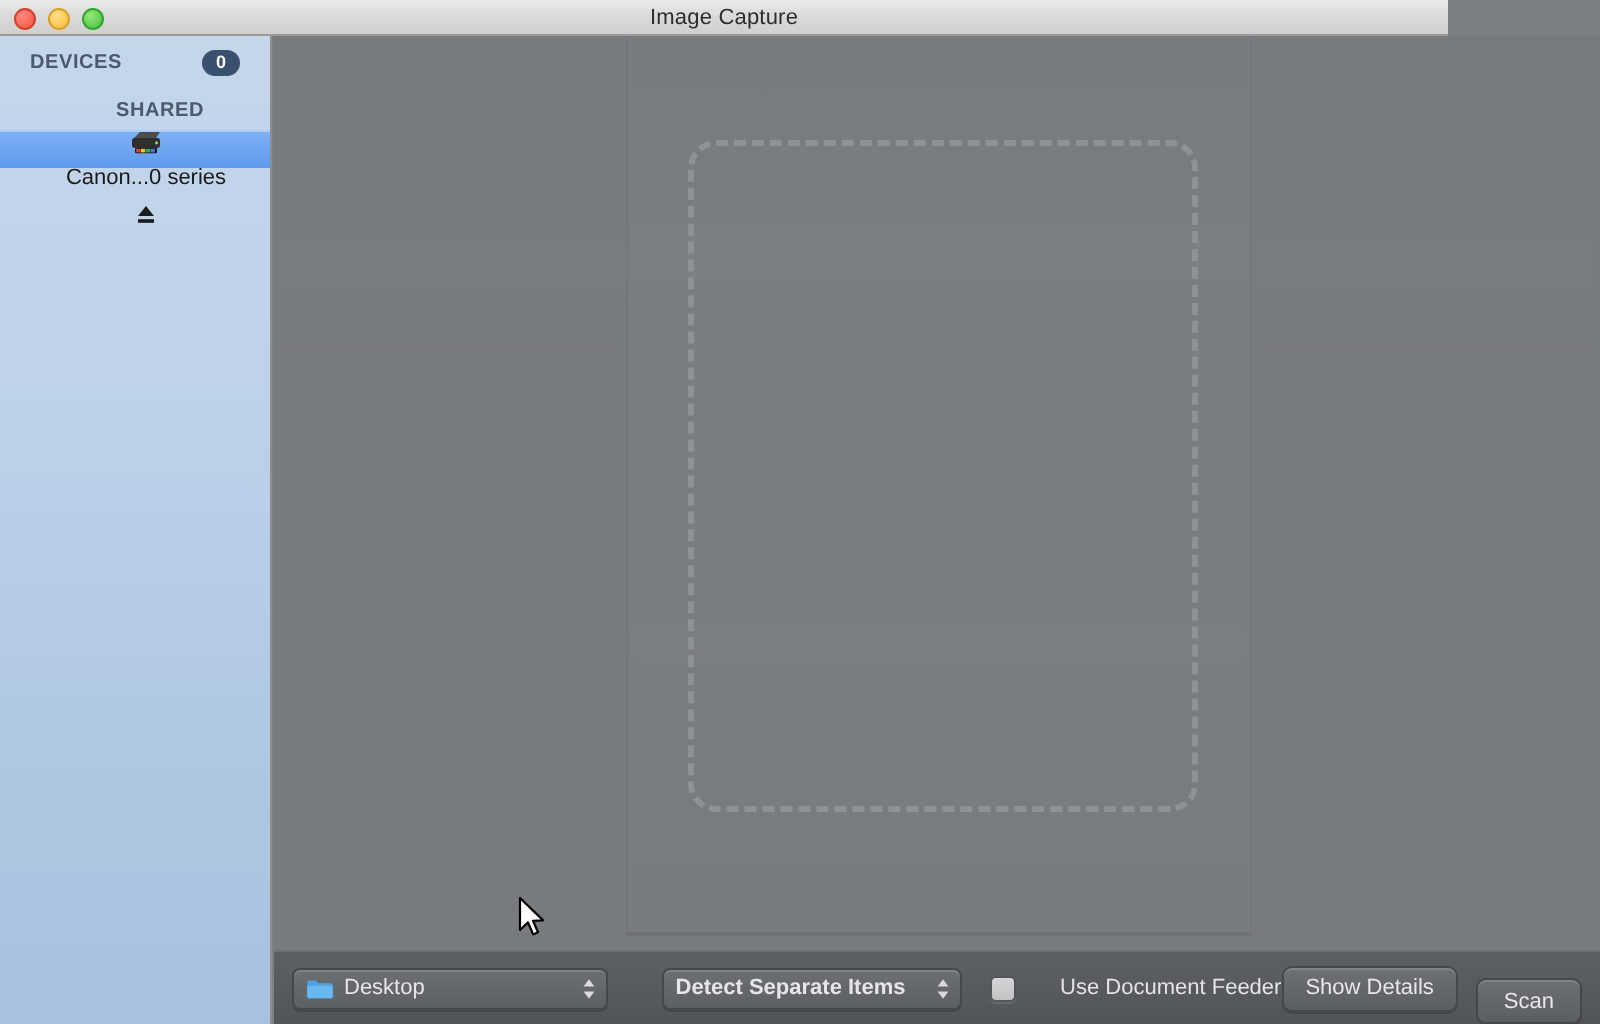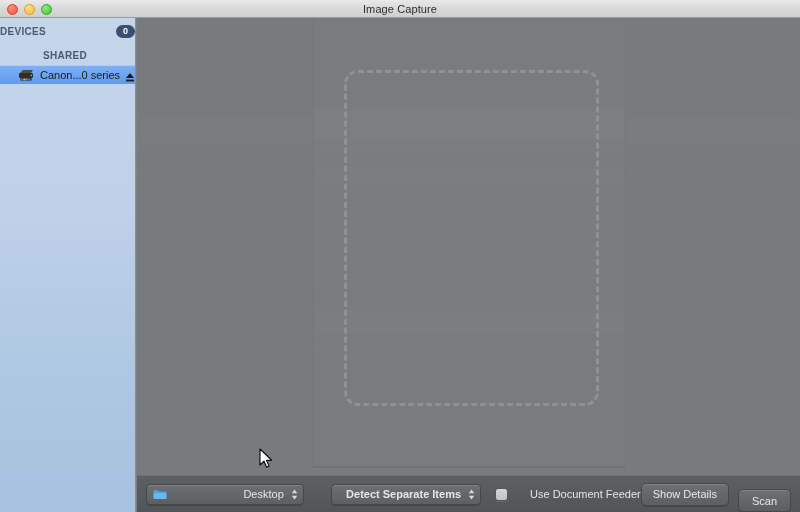--- a/index.html
+++ b/index.html
@@ -7,21 +7,21 @@
     width:800px; height:512px;
     font-family:"Liberation Sans", sans-serif;
     overflow:hidden; background:#7d8083;
   }
   #app {
     position:relative; width:800px; height:512px; overflow:hidden;
   }
 
   
   #titlebar {
-    position:absolute; left:0; top:0; width:800px; height:18px;
+    position:absolute; left:0; top:0; width:724px; height:18px;
     background:linear-gradient(to bottom,#e9e9e9 0%,#d9d9d9 50%,#cfcfcf 100%);
     border-bottom:1px solid #9a9a9a;
     display:flex; align-items:center; justify-content:center;
   }
   #title-text {
     font-size:11px; color:#2d2d2d; letter-spacing:.1px; font-weight:normal;
   }
   #traffic {
     position:absolute; left:7px; top:0; height:18px;
     display:flex; align-items:center; gap:6px;
@@ -33,37 +33,38 @@
 
   
   #sidebar {
     position:absolute; left:0; top:18px; width:136px; height:494px;
     background:linear-gradient(to bottom,#c5d6ea 0%,#bdd1e8 40%,#aec6e2 75%,#a8c1de 100%);
     border-right:1px solid #8d8d8d;
     overflow:hidden;
   }
   .section-head {
     display:flex; align-items:center; justify-content:space-between;
-    padding:0 0; height:20px;
+    padding:0 15px; height:20px;
   }
   .section-head .label {
     font-size:10px; font-weight:bold; color:#4d5a6b; letter-spacing:.3px;
   }
   .badge {
     min-width:19px; height:13px; border-radius:7px;
     background:#39506e; color:#ffffff;
     font-size:9px; font-weight:bold;
     display:flex; align-items:center; justify-content:center;
     padding:0 4px;
   }
   .device-row {
     display:flex; align-items:center; gap:5px;
     height:19px; padding:0 7px 0 18px;
     background:linear-gradient(to bottom,#7fb2f5,#5f9aee);
     box-shadow:inset 0 1px 0 rgba(255,255,255,.35);
+    flex-direction:column;
   }
   .device-row .name {
     font-size:11px; color:#1a1a1a; flex:1; white-space:nowrap;
   }
   .printer-icon { width:17px; height:13px; position:relative; flex:0 0 auto; }
   .eject-icon { width:10px; height:11px; flex:0 0 auto; }
 
   
   #preview {
     position:absolute; left:137px; top:18px; width:663px; height:457px;
@@ -102,21 +103,21 @@
   .popup {
     height:21px; border-radius:4px;
     background:linear-gradient(to bottom,#6d7073 0%,#646769 52%,#5d6062 100%);
     border:1px solid #45484a;
     box-shadow:inset 0 1px 0 rgba(255,255,255,.14), 0 1px 0 rgba(0,0,0,.18);
     display:flex; align-items:center; padding:0 3px 0 6px; gap:5px;
     color:#e4e6e7; font-size:11px;
   }
   #popup-destination { width:167px; }
   #popup-scanmode   { width:159px; margin-left:27px;font-weight:bold; }
-  .popup .ptext { flex:1; white-space:nowrap; overflow:hidden;text-align:right; }
+  .popup .ptext { flex:1; white-space:nowrap; overflow:hidden; }
   .stepper { width:11px; height:15px; flex:0 0 auto; }
   .folder-icon { width:14px; height:11px; flex:0 0 auto; }
 
   #feeder-group {
     display:flex; align-items:center; gap:22px; margin-left:14px;
   }
   .checkbox {
     width:13px; height:13px; border-radius:3px;
     background:linear-gradient(to bottom,#d3d5d6,#c0c3c4);
     border:1px solid #54575a;

